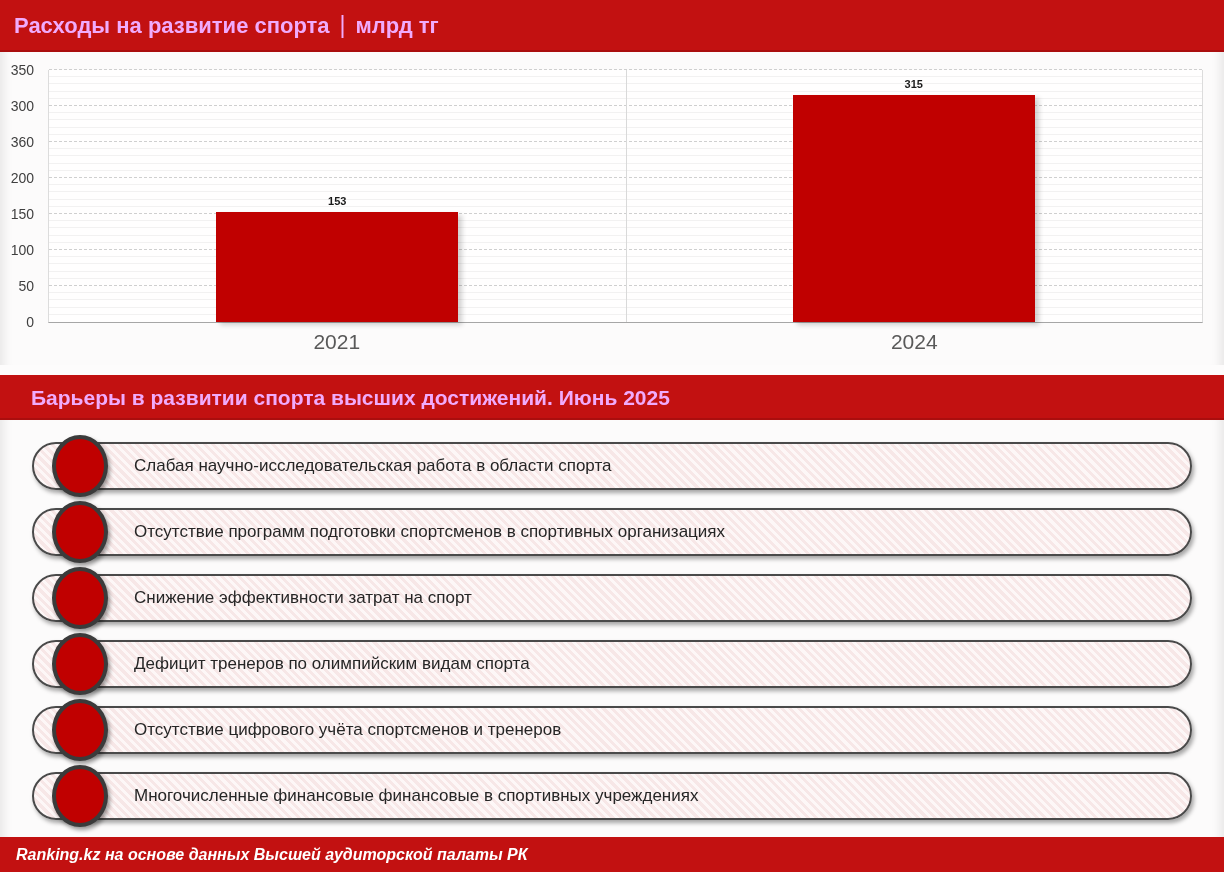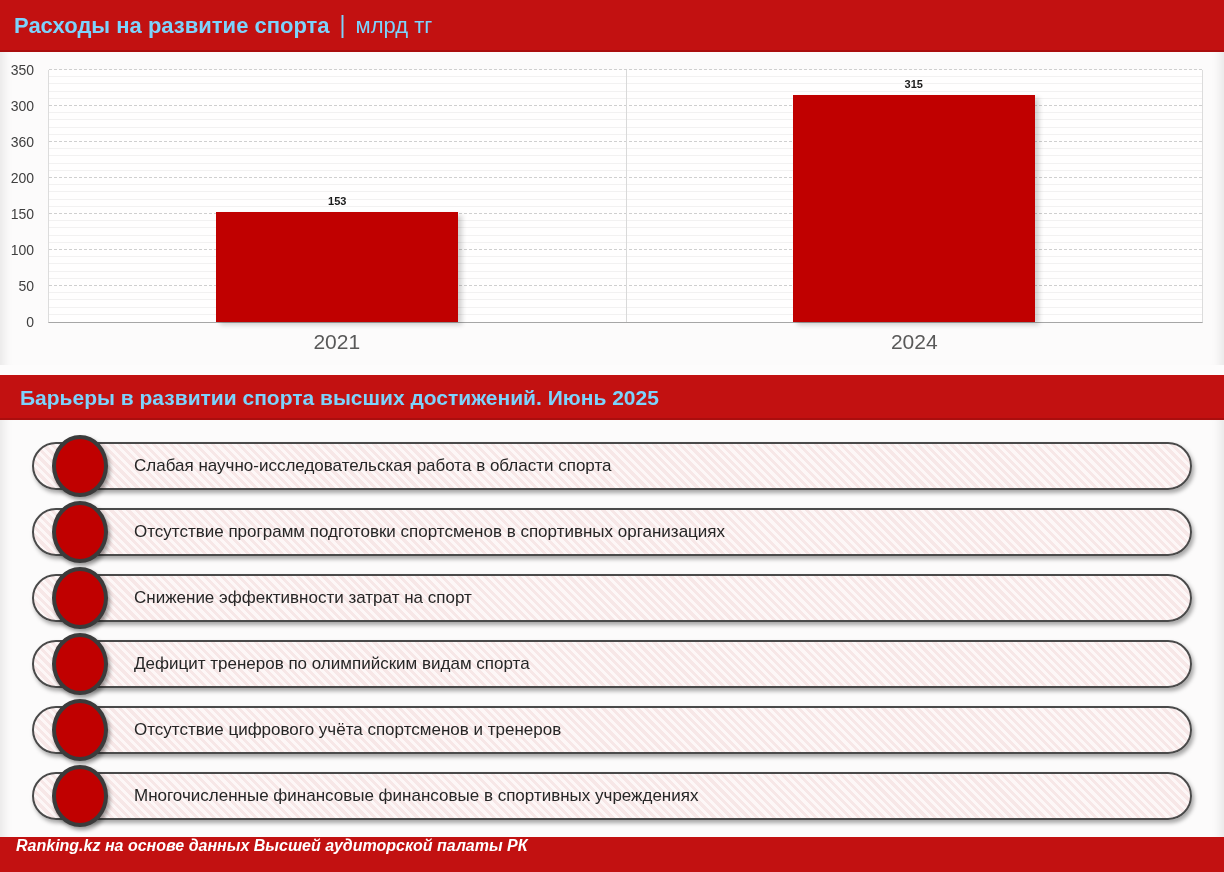--- a/index.html
+++ b/index.html
@@ -1,26 +1,26 @@
 <!DOCTYPE html>
 <html style="--accent: #c00000; --header-red: #c21111;"><head>
 <meta charset="utf-8">
 <style>
   html,body{margin:0;padding:0;background:#e9e7e7;}
   body{font-family:"Liberation Sans", sans-serif;}
   .page{width:1224px;height:872px;margin:0 auto;background:#fbfafa;position:relative;overflow:hidden;}
 
   
-  .redbar{background:var(--header-red,#c21111);color:#7dd3fc;display:flex;align-items:center;
+  .redbar{background:var(--header-red,#c21111);color:#f0abfc;display:flex;align-items:center;
           box-shadow:inset 0 -2px 0 rgba(0,0,0,0.12);}
   .hdr-top{height:52px;padding:0 14px;font-size:22px;}
   .hdr-top .t-bold{font-weight:bold;}
   .hdr-top .t-sep{font-weight:300;margin:0 10px;font-size:23px;position:relative;top:-1px;}
-  .hdr-top .t-unit{font-weight:normal;}
-  .hdr-mid{height:45px;padding:0 20px;font-size:21px;font-weight:bold;}
+  .hdr-top .t-unit{font-weight:bold;}
+  .hdr-mid{height:45px;padding:0 31px;font-size:21px;font-weight:bold;}
 
   
   .chart-sec{position:relative;height:313px;background:#fcfbfb;
              box-shadow:inset 12px 0 10px -8px rgba(0,0,0,0.08), inset -12px 0 10px -8px rgba(0,0,0,0.08);}
   .plot{position:absolute;left:48px;right:21px;top:18px;height:252px;background:#fffefe;
         border-left:1px solid #dcdcdc;border-right:1px solid #dcdcdc;border-bottom:1px solid #a6a6a6;}
   .grid{position:absolute;left:0;right:0;height:0;}
   .grid.minor{border-top:1px solid #f2f1f1;}
   .grid.major{border-top:1px dashed #cfcfcf;}
   .panel-divider{position:absolute;top:0;bottom:0;left:50%;width:1px;background:#d9d9d9;}
@@ -39,21 +39,21 @@
   .row{height:66px;display:flex;align-items:center;}
   .pill{position:relative;margin:0 32px;height:48px;flex:1;border:2px solid #4a4a4a;border-radius:26px;
         background:repeating-linear-gradient(45deg,#f7e7e7 0 3px,#fdf7f7 3px 6px);
         box-shadow:2px 3px 4px rgba(0,0,0,0.35);display:flex;align-items:center;box-sizing:border-box;}
   .dot{position:absolute;left:18px;top:50%;transform:translateY(-50%);width:56px;height:62px;
        border-radius:50%;background:var(--accent,#c00000);border:4px solid #3b3b3b;
        box-shadow:2px 3px 4px rgba(0,0,0,0.4);box-sizing:border-box;}
   .pill-text{padding-left:100px;font-size:17px;color:#262626;}
 
   
-  .footer{height:35px;background:var(--header-red,#c21111);color:#fff;display:flex;
+  .footer{height:35px;background:var(--header-red,#c21111);color:#fff;display:flex;align-items:center;
           padding:0 16px;font-size:16px;font-weight:bold;font-style:italic;box-sizing:border-box;}
 </style>
 </head>
 <body>
 
 <div class="page">
 
   <div class="redbar hdr-top">
     <span class="t-bold">Расходы на развитие спорта</span>
     <span class="t-sep">|</span>

